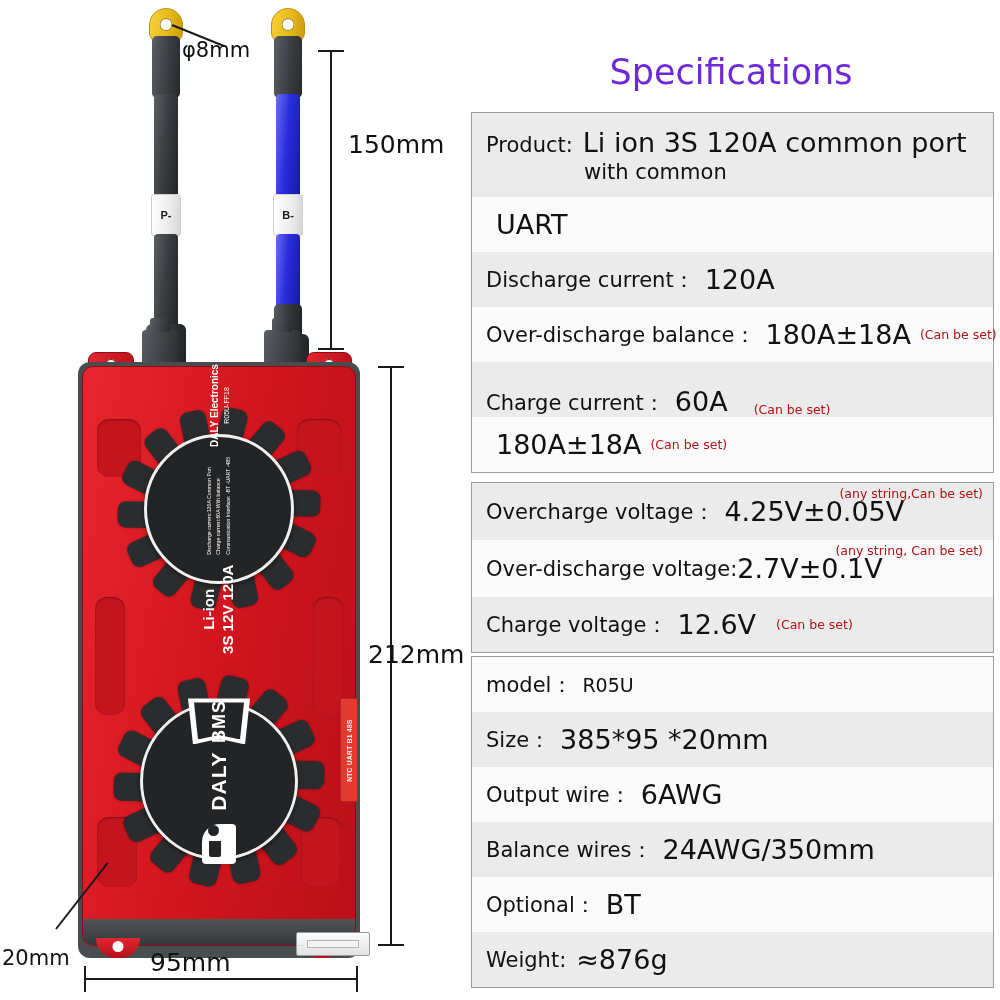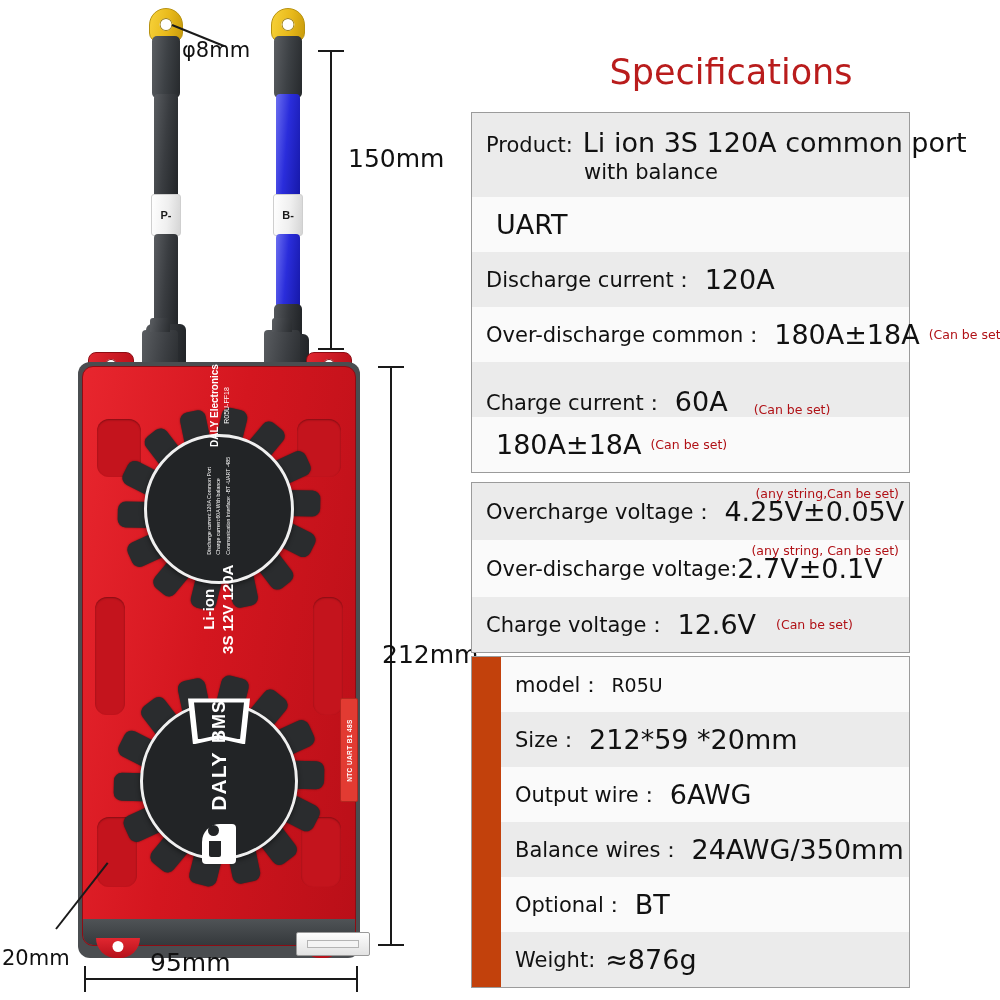--- a/index.html
+++ b/index.html
@@ -215,25 +215,25 @@
     position:absolute;color:#111111;font-size:25px;white-space:nowrap;
     font-family:"DejaVu Sans", sans-serif;
   }
   .dim-label.sm{font-size:21px;}
   .dim-label.phi{font-size:21px;}
 
   
   .spec-pane{position:absolute;left:462px;top:0;width:538px;height:1000px;}
   .spec-title{
     position:absolute;left:0;top:52px;width:538px;text-align:center;
-    font-size:35px;color:#b91c1c;font-family:"DejaVu Sans", sans-serif;
+    font-size:35px;color:#6d28d9;font-family:"DejaVu Sans", sans-serif;
   }
   .spec-block{
-    position:absolute;left:9px;width:439px;
-    border:1px solid #9b9b9b;box-sizing:border-box;background:#c2410c;
+    position:absolute;left:9px;width:523px;
+    border:1px solid #9b9b9b;box-sizing:border-box;background:#be185d;
   }
   .spec-row{
     position:relative;box-sizing:border-box;
     padding:0 0 0 14px;
     display:flex;align-items:center;
     font-family:"DejaVu Sans", sans-serif;
     color:#111111;
   }
   .spec-row.odd{background:#ebebeb;}
   .spec-row.even{background:#fafafa;}
@@ -282,21 +282,21 @@
       <div class="tail" style="top:296px;width:28px;height:36px;"></div>
       <div class="tail-foot" style="top:326px;width:42px;height:42px;"></div>
     </div>
 
     <div class="dim-line" style="left:172px;top:24px;width:56px;height:2px;transform:rotate(22deg);transform-origin:left center;"></div>
     <div class="dim-label phi" style="left:182px;top:38px;">φ8mm</div>
 
     <div class="dim-line" style="left:330px;top:50px;width:2px;height:300px;"></div>
     <div class="dim-line" style="left:318px;top:50px;width:26px;height:2px;"></div>
     <div class="dim-line" style="left:318px;top:348px;width:26px;height:2px;"></div>
-    <div class="dim-label" style="left:348px;top:144px;">150mm</div>
+    <div class="dim-label" style="left:348px;top:130px;">150mm</div>
 
     <div class="ear" style="left:88px;top:352px;"></div>
     <div class="ear" style="left:306px;top:352px;"></div>
     <div class="term-tab" style="left:142px;top:330px;"></div>
     <div class="term-tab" style="left:264px;top:330px;"></div>
 
     <div class="board-shadow"></div>
     <div class="board">
       <div class="ridge" style="left:14px;top:52px;width:44px;height:58px;"></div>
       <div class="ridge" style="right:14px;top:52px;width:44px;height:58px;"></div>
@@ -383,53 +383,53 @@
       <div class="ss-in">NTC  UART  B1  48S</div>
     </div>
 
     <div class="foot" style="left:96px;top:938px;"></div>
     <div class="foot" style="left:300px;top:938px;"></div>
     <div class="connector" style="left:296px;top:932px;"></div>
 
     <div class="dim-line" style="left:390px;top:366px;width:2px;height:580px;"></div>
     <div class="dim-line" style="left:378px;top:366px;width:26px;height:2px;"></div>
     <div class="dim-line" style="left:378px;top:944px;width:26px;height:2px;"></div>
-    <div class="dim-label" style="left:368px;top:640px;margin-left:14px;">212mm</div>
+    <div class="dim-label" style="left:368px;top:640px;">212mm</div>
 
     <div class="dim-line" style="left:84px;top:978px;width:274px;height:2px;"></div>
     <div class="dim-line" style="left:84px;top:966px;width:2px;height:26px;"></div>
     <div class="dim-line" style="left:356px;top:966px;width:2px;height:26px;"></div>
     <div class="dim-label" style="left:150px;top:948px;">95mm</div>
 
     <div class="dim-line" style="left:56px;top:928px;width:84px;height:2px;transform:rotate(-52deg);transform-origin:left center;"></div>
     <div class="dim-label sm" style="left:2px;top:946px;">20mm</div>
   </div>
 
   <div class="spec-pane">
     <div class="spec-title">Specifications</div>
 
     <div class="spec-block" style="top:112px;">
       <div class="spec-row odd" style="height:84px;">
         <div class="row-wrap">
           <div class="l1">
             <span class="spec-label">Product:</span>
             <span class="spec-value">Li ion 3S 120A common port</span>
           </div>
-          <div class="l2">with balance</div>
+          <div class="l2">with common</div>
         </div>
       </div>
       <div class="spec-row even" style="height:55px;">
         <span class="spec-value">UART</span>
       </div>
       <div class="spec-row odd" style="height:55px;">
         <span class="spec-label">Discharge current：</span>
         <span class="spec-value">120A</span>
       </div>
       <div class="spec-row even" style="height:55px;">
-        <span class="spec-label">Over-discharge common：</span>
+        <span class="spec-label">Over-discharge balance：</span>
         <span class="spec-value">180A±18A</span>
         <span class="spec-note">(Can be set)</span>
       </div>
       <div class="spec-row odd" style="height:55px;align-items:flex-end;">
         <span class="spec-label">Charge current：</span>
         <span class="spec-value">60A</span>
         <span class="spec-note" style="margin-left:26px;">(Can be set)</span>
       </div>
       <div class="spec-row even" style="height:55px;">
         <span class="spec-value">180A±18A</span>
@@ -448,28 +448,28 @@
         <span class="spec-label">Over-discharge voltage:</span>
         <span class="spec-value" style="margin-left:0;">2.7V±0.1V</span>
       </div>
       <div class="spec-row odd" style="height:55px;">
         <span class="spec-label">Charge voltage：</span>
         <span class="spec-value">12.6V</span>
         <span class="spec-note" style="margin-left:20px;">(Can be set)</span>
       </div>
     </div>
 
-    <div class="spec-block" style="top:656px;padding-left:29px;">
+    <div class="spec-block" style="top:656px;">
       <div class="spec-row even" style="height:55px;">
         <span class="spec-label">model：</span>
         <span class="spec-value small">R05U</span>
       </div>
       <div class="spec-row odd" style="height:55px;">
         <span class="spec-label">Size：</span>
-        <span class="spec-value">212*59 *20mm</span>
+        <span class="spec-value">385*95 *20mm</span>
       </div>
       <div class="spec-row even" style="height:55px;">
         <span class="spec-label">Output wire：</span>
         <span class="spec-value">6AWG</span>
       </div>
       <div class="spec-row odd" style="height:55px;">
         <span class="spec-label">Balance wires：</span>
         <span class="spec-value">24AWG/350mm</span>
       </div>
       <div class="spec-row even" style="height:55px;">

